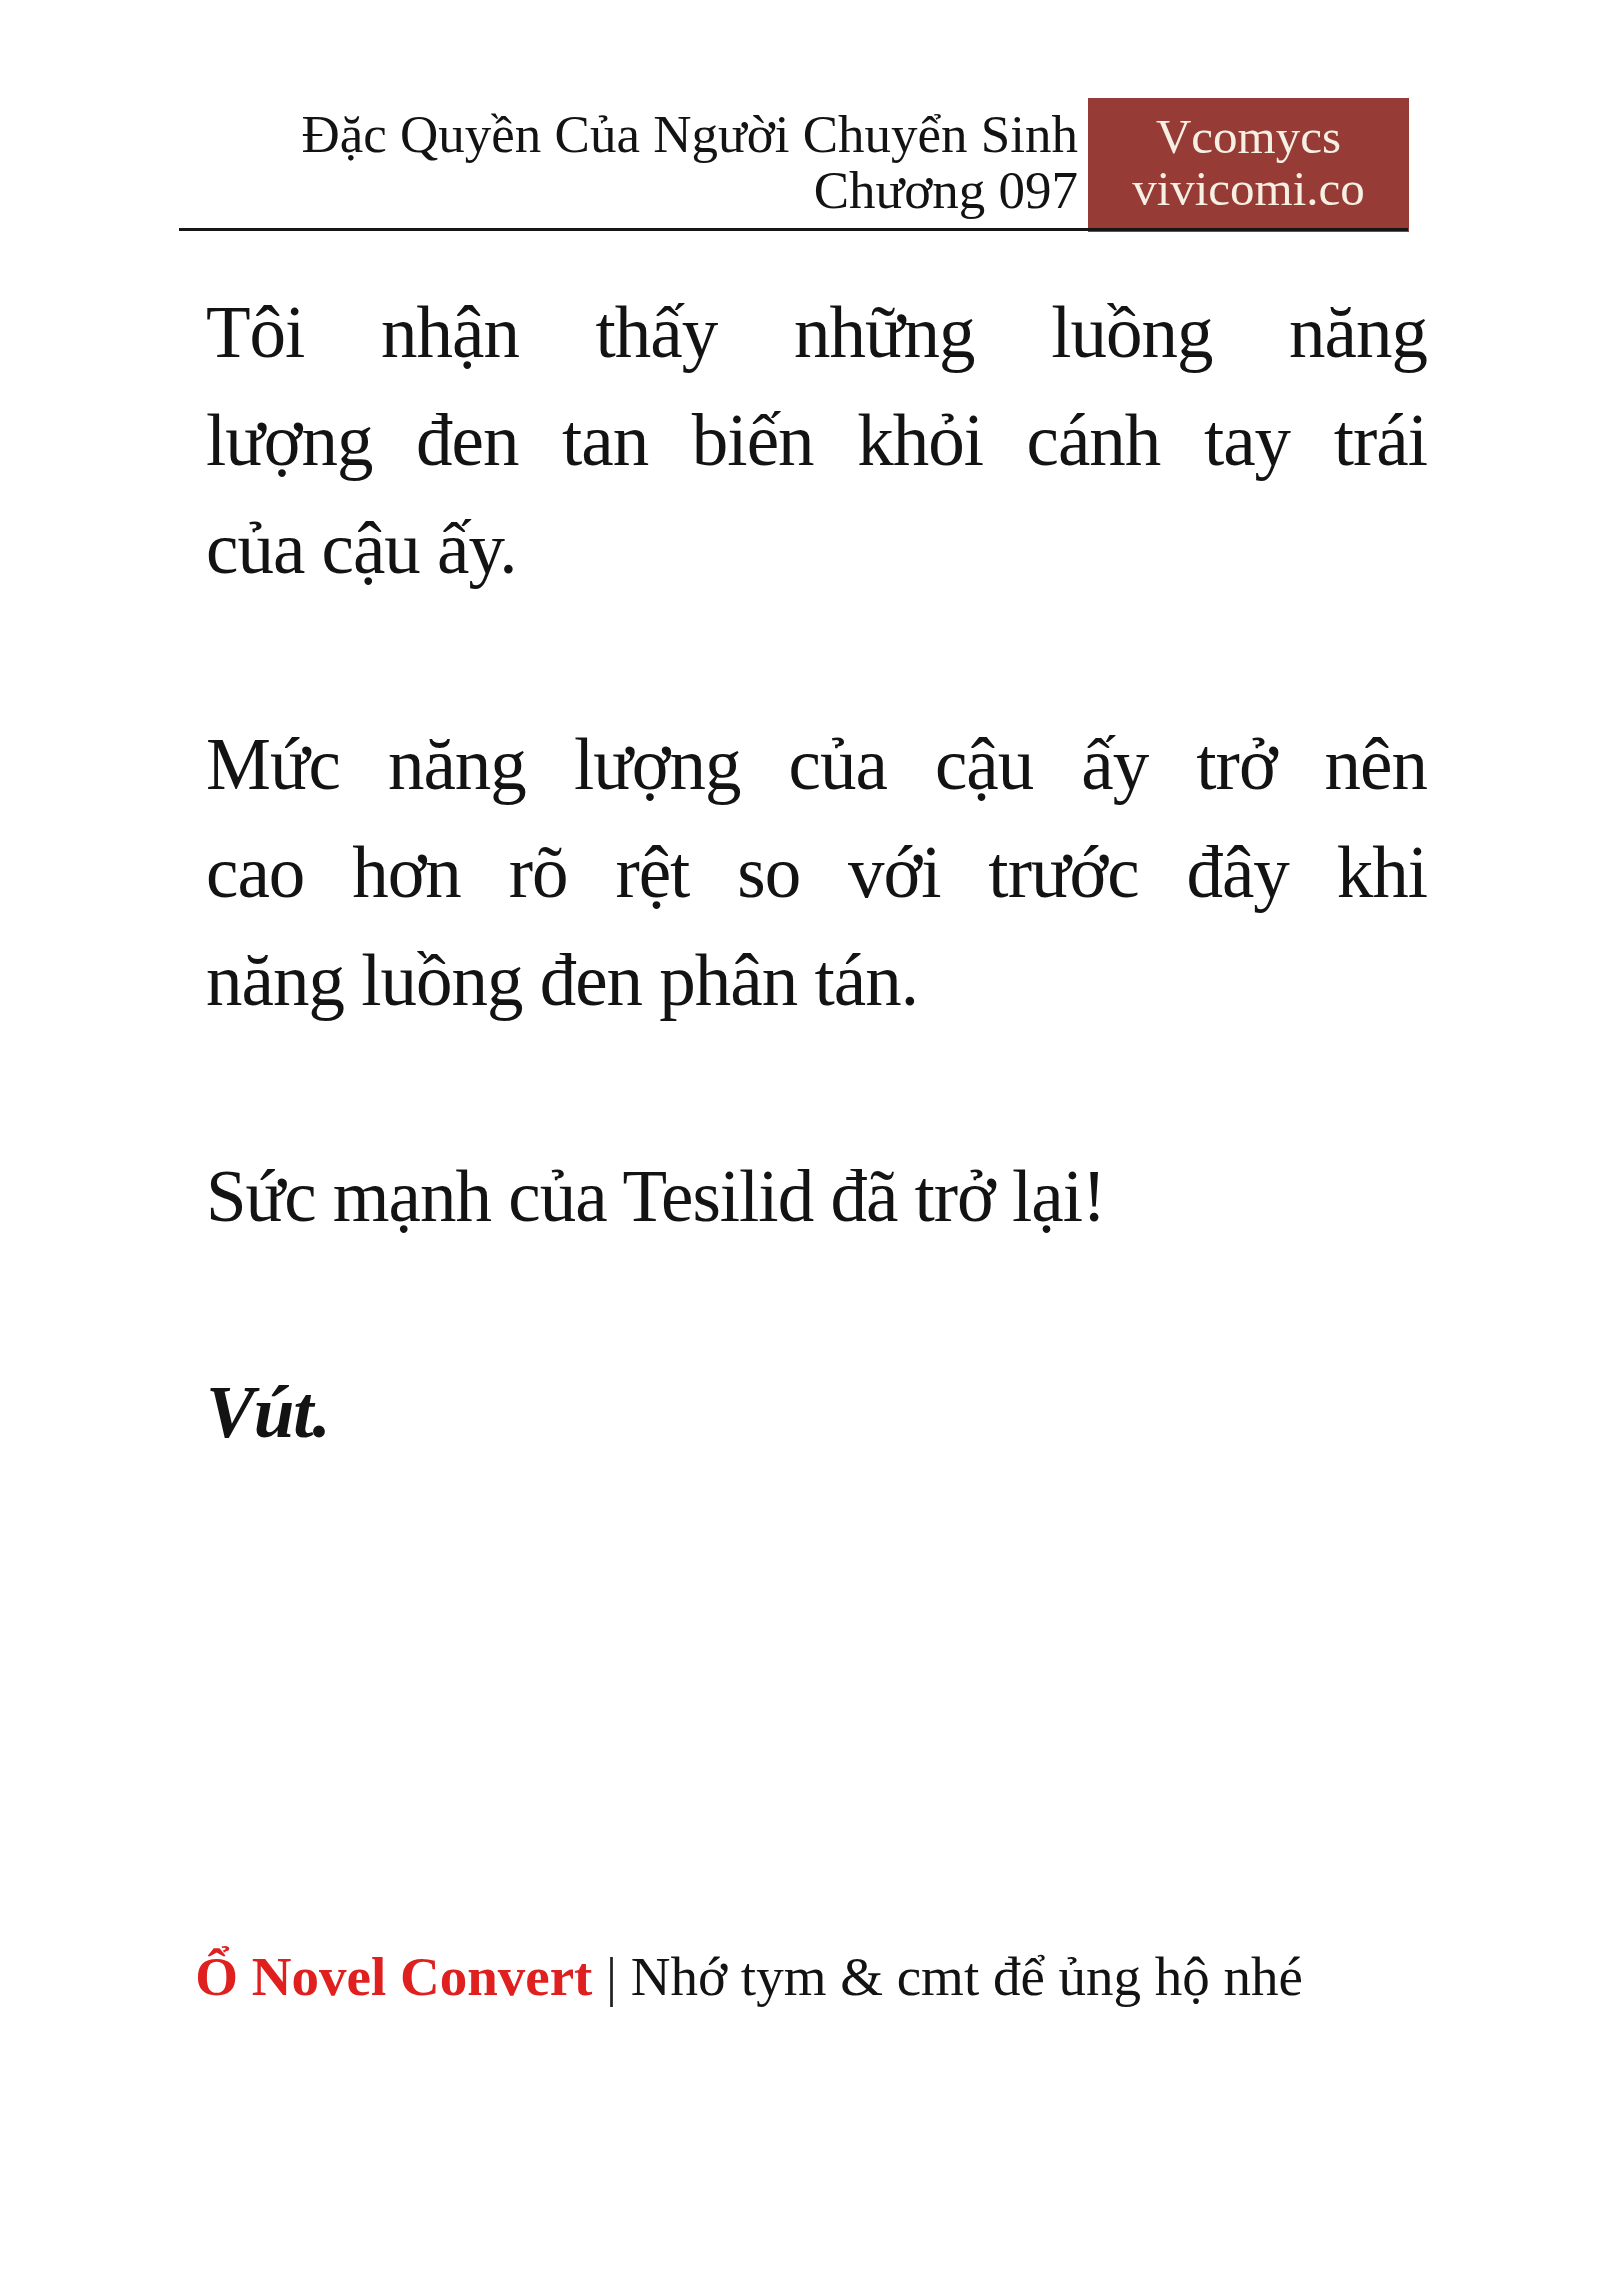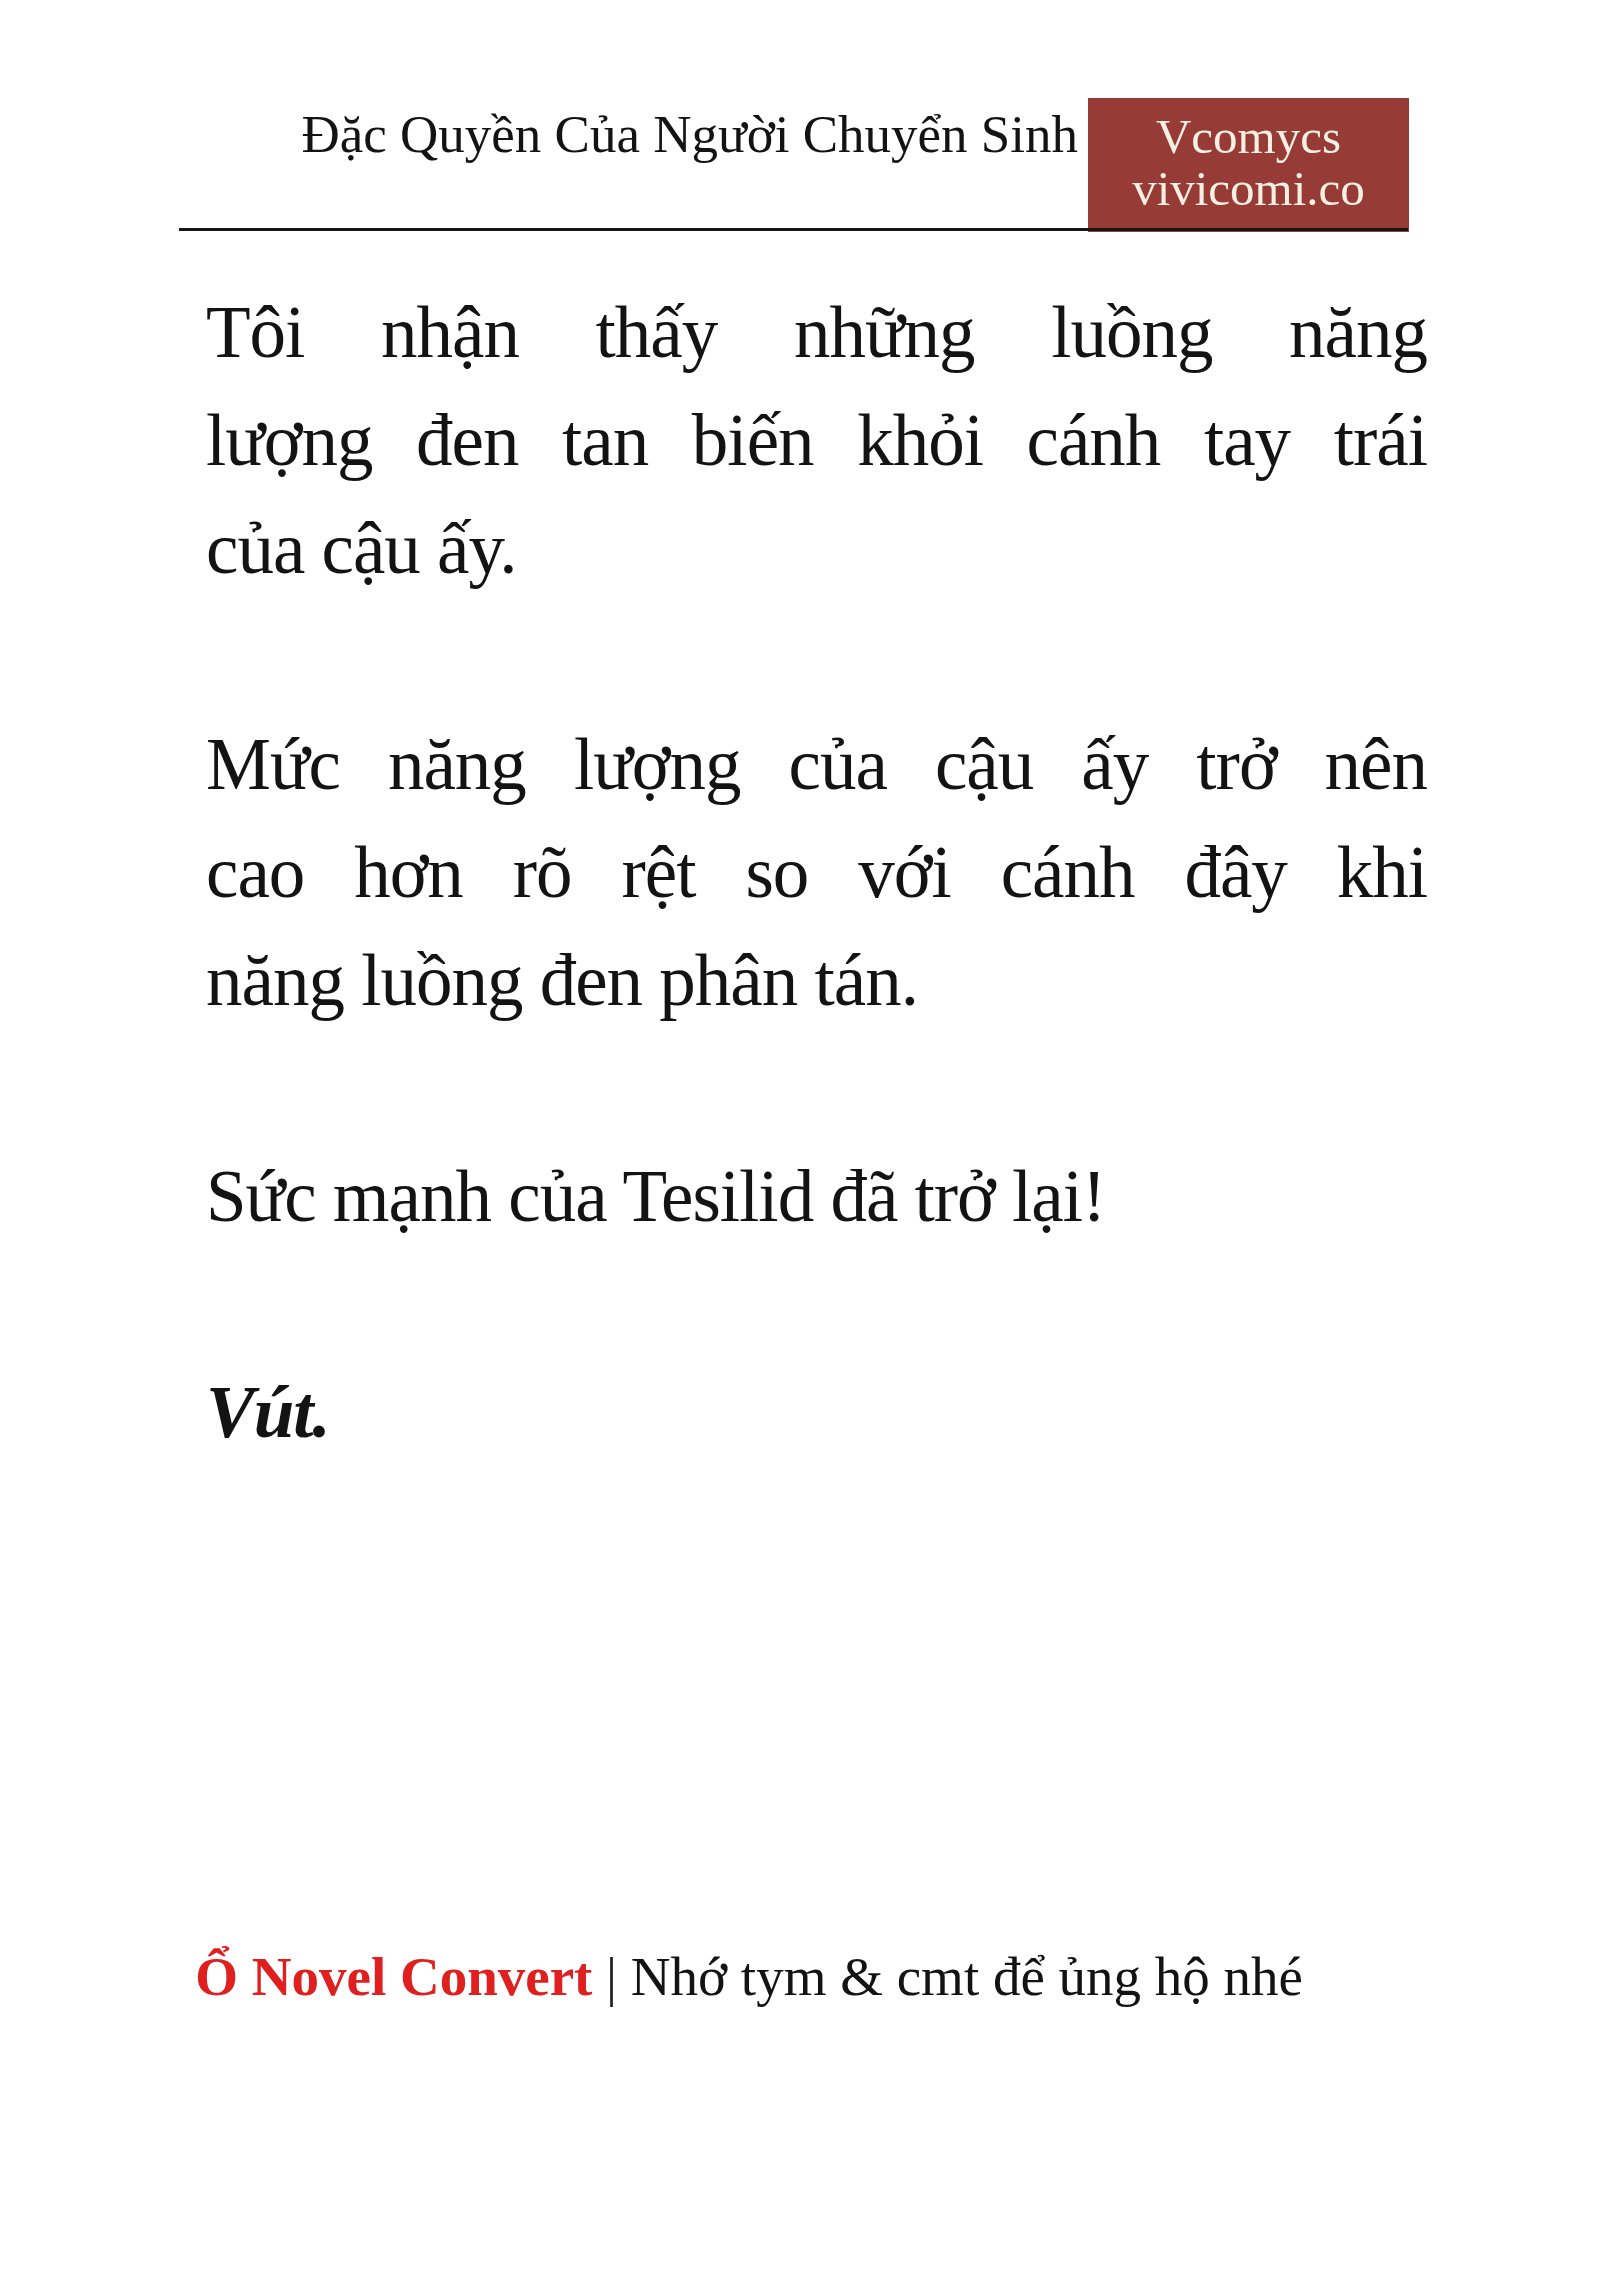--- a/index.html
+++ b/index.html
@@ -121,38 +121,39 @@
     top: 55px;
   }
 </style>
 </head>
 <body>
 
 <div class="page">
 
   <div class="header-text">
     <div>Đặc Quyền Của Người Chuyển Sinh</div>
+    <div>Chương 097</div>
   </div>
 
   <div class="brand-box">
     <div>Vcomycs</div>
     <div>vivicomi.co</div>
   </div>
 
   <div class="header-rule"></div>
 
   <div class="body-text" id="body-paragraphs">
       <div class="para">
         <div class="line fill">Tôi nhận thấy những luồng năng</div>
         <div class="line fill">lượng đen tan biến khỏi cánh tay trái</div>
         <div class="line">của cậu ấy.</div>
       </div>
       <div class="para">
         <div class="line fill">Mức năng lượng của cậu ấy trở nên</div>
-        <div class="line fill">cao hơn rõ rệt so với cánh đây khi</div>
+        <div class="line fill">cao hơn rõ rệt so với trước đây khi</div>
         <div class="line">năng luồng đen phân tán.</div>
       </div>
       <div class="para">
         <div class="line">Sức mạnh của Tesilid đã trở lại!</div>
       </div>
       <div class="para italic">
         <div class="line">Vút.</div>
       </div>
     </div>
 

